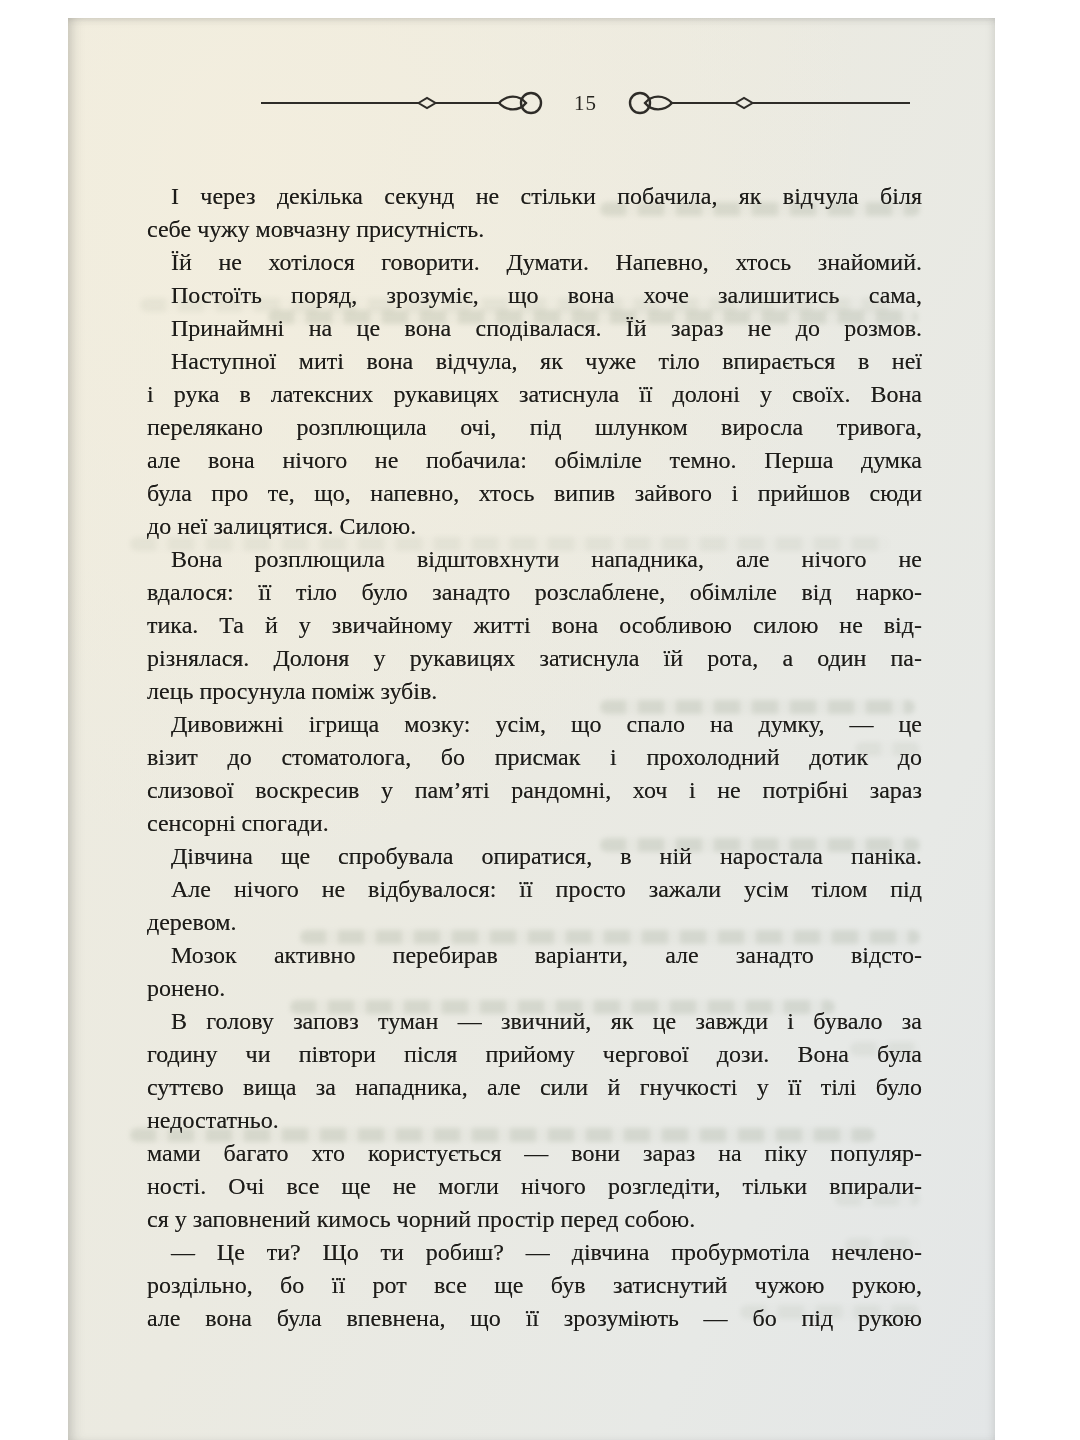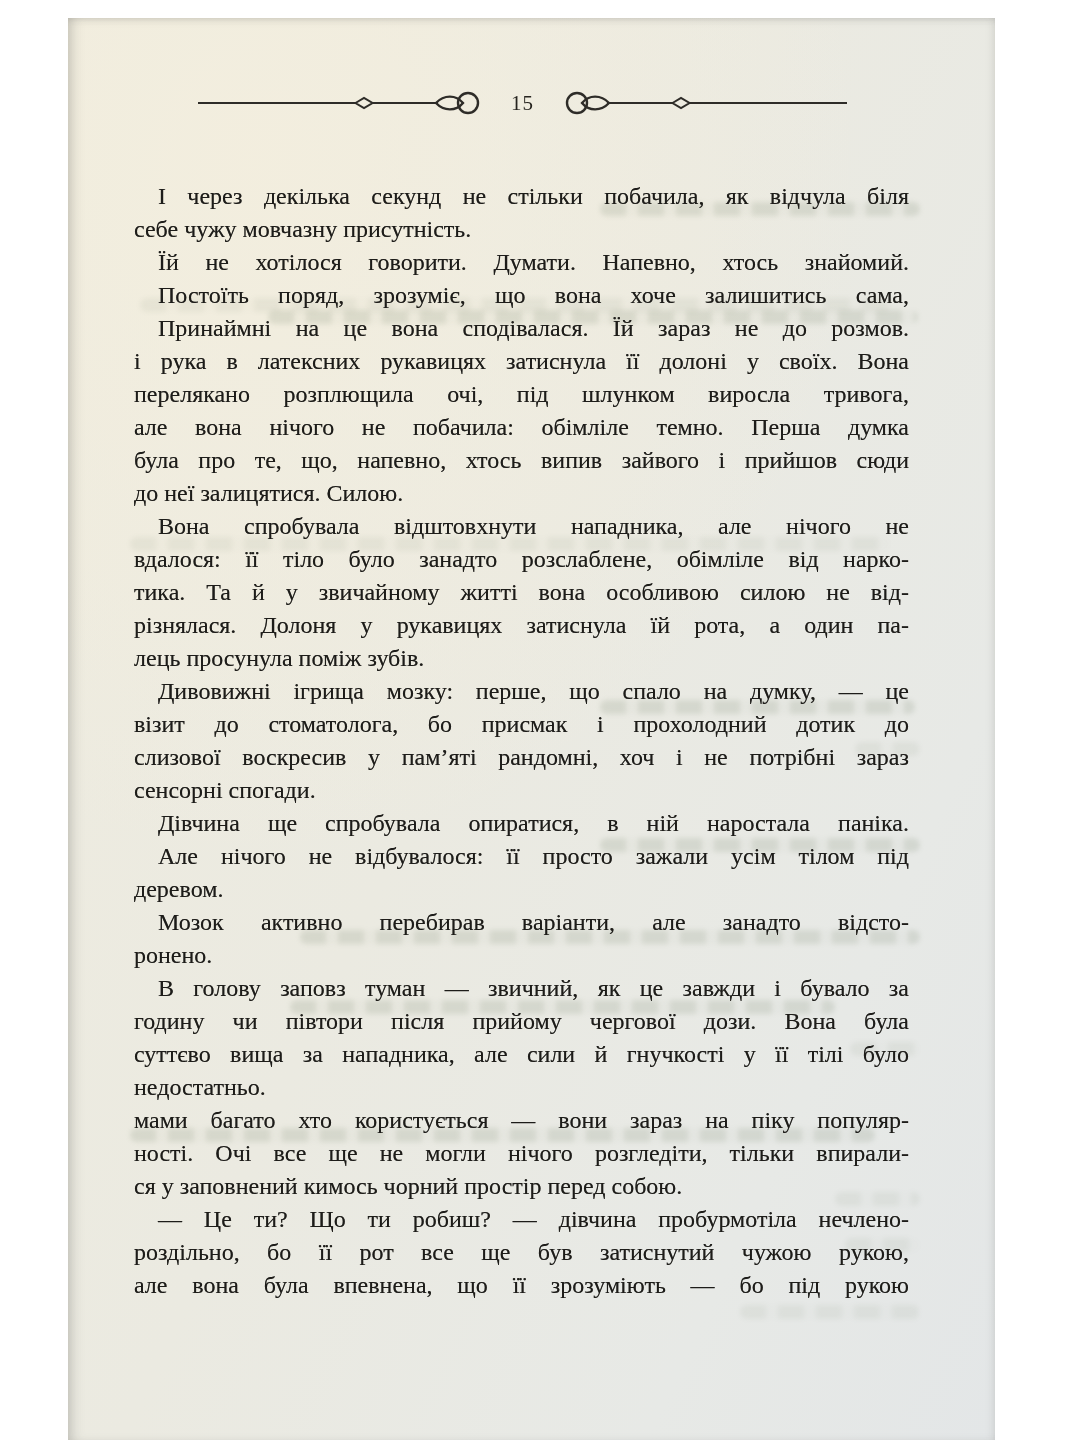--- a/index.html
+++ b/index.html
@@ -14,29 +14,29 @@
     background:
       radial-gradient(120% 90% at 20% 10%, rgba(243,238,222,0.9) 0%, rgba(243,238,222,0) 55%),
       linear-gradient(115deg,#efecdf 0%,#ebeae1 45%,#e7e9e6 78%,#e3e6e7 100%);
     box-shadow:
       inset 10px 0 14px -8px rgba(90,90,85,0.35),
       inset -6px 0 10px -6px rgba(120,120,115,0.28),
       inset 0 8px 10px -8px rgba(120,120,115,0.30);
   }
   .ornament{
     position:absolute;left:67px;top:68px;width:775px;height:34px;
-    display:flex;align-items:center;justify-content:center;gap:28px;
+    display:flex;align-items:center;justify-content:flex-end;gap:28px;
   }
   .orn-svg{display:block;flex:0 0 auto;}
   .pgnum{
     flex:0 0 auto;
     font-size:21px;line-height:30px;color:#26241f;letter-spacing:1px;
   }
   .text-block{
-    position:absolute;left:66px;top:162px;width:775px;
+    position:absolute;left:79px;top:162px;width:775px;
   }
   .line{
     font-size:24px;line-height:33px;color:#1d1c19;
     white-space:nowrap;
     text-align:justify;text-align-last:justify;
     text-shadow:0 0 0.5px rgba(20,20,18,0.55);
   }
   .line.indent{padding-left:24px;}
   .line.short{text-align:left;text-align-last:left;}
   .ghost{
@@ -90,31 +90,32 @@
     <div class="ghost faint" style="left:767px;top:1174px;width:85px;"></div>
     <div class="ghost faint" style="left:777px;top:1220px;width:75px;"></div>
     <div class="ghost faint" style="left:672px;top:1287px;width:180px;"></div>
 
     <div class="text-block">
         <div class="line indent">І через декілька секунд не стільки побачила, як відчула біля</div>
         <div class="line short">себе чужу мовчазну присутність.</div>
         <div class="line indent">Їй не хотілося говорити. Думати. Напевно, хтось знайомий.</div>
         <div class="line indent">Постоїть поряд, зрозуміє, що вона хоче залишитись сама,</div>
         <div class="line indent">Принаймні на це вона сподівалася. Їй зараз не до розмов.</div>
+        <div class="line indent">Наступної миті вона відчула, як чуже тіло впирається в неї</div>
         <div class="line">і рука в латексних рукавицях затиснула її долоні у своїх. Вона</div>
         <div class="line">перелякано розплющила очі, під шлунком виросла тривога,</div>
         <div class="line">але вона нічого не побачила: обімліле темно. Перша думка</div>
         <div class="line">була про те, що, напевно, хтось випив зайвого і прийшов сюди</div>
         <div class="line short">до неї залицятися. Силою.</div>
-        <div class="line indent">Вона спробувала відштовхнути нападника, але нічого не</div>
+        <div class="line indent">Вона розплющила відштовхнути нападника, але нічого не</div>
         <div class="line">вдалося: її тіло було занадто розслаблене, обімліле від нарко-</div>
         <div class="line">тика. Та й у звичайному житті вона особливою силою не від-</div>
         <div class="line">різнялася. Долоня у рукавицях затиснула їй рота, а один па-</div>
         <div class="line short">лець просунула поміж зубів.</div>
-        <div class="line indent">Дивовижні ігрища мозку: перше, що спало на думку, — це</div>
+        <div class="line indent">Дивовижні ігрища мозку: усім, що спало на думку, — це</div>
         <div class="line">візит до стоматолога, бо присмак і прохолодний дотик до</div>
         <div class="line">слизової воскресив у пам’яті рандомні, хоч і не потрібні зараз</div>
         <div class="line short">сенсорні спогади.</div>
         <div class="line indent">Дівчина ще спробувала опиратися, в ній наростала паніка.</div>
         <div class="line indent">Але нічого не відбувалося: її просто зажали усім тілом під</div>
         <div class="line short">деревом.</div>
         <div class="line indent">Мозок активно перебирав варіанти, але занадто відсто-</div>
         <div class="line short">ронено.</div>
         <div class="line indent">В голову заповз туман — звичний, як це завжди і бувало за</div>
         <div class="line">годину чи півтори після прийому чергової дози. Вона була</div>

